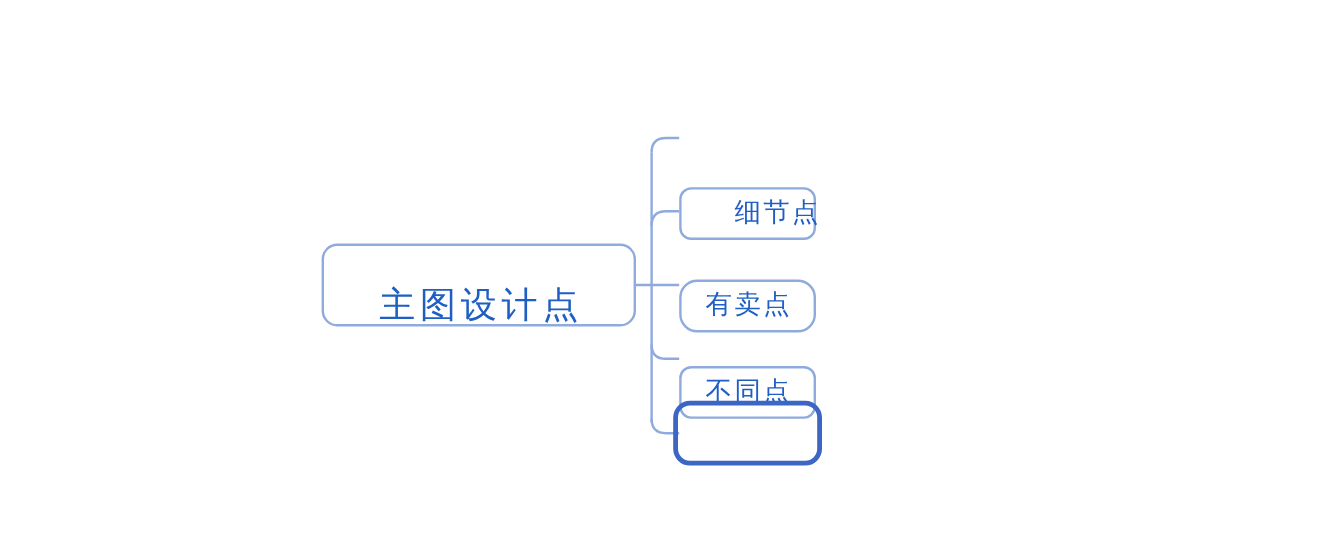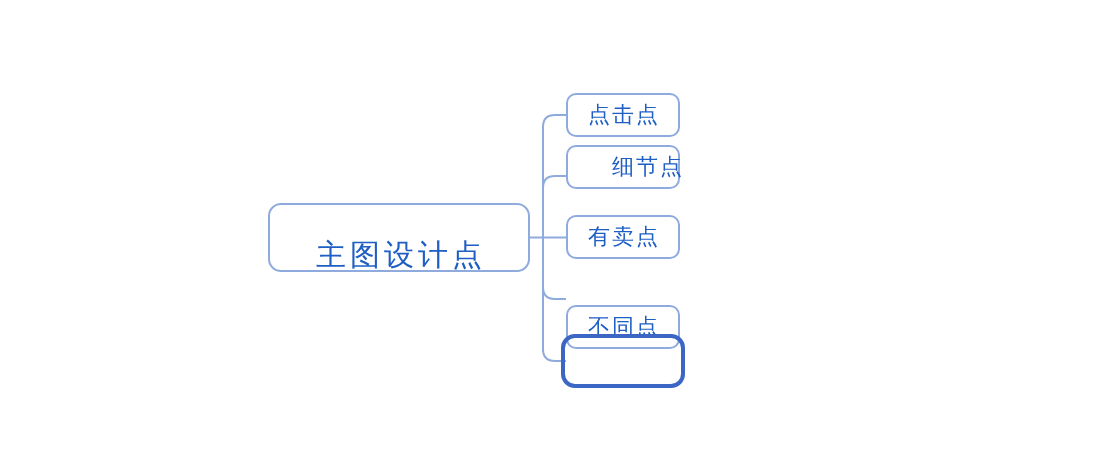--- a/index.html
+++ b/index.html
@@ -105,29 +105,26 @@
       <path d="M543,287 Q543,299 555,299 H566"></path>
 
       <path d="M543,349 Q543,361 555,361 H566"></path>
     </g>
   </svg>
 
   <div class="root-node">
     <span class="root-label">主图设计点</span>
   </div>
 
-  <div class="child-node" style="top:93px;">
-    <span class="child-label">点击点</span>
-  </div>
 
-  <div class="child-node" style="top:145px;padding-left:48px;">
+  <div class="child-node" style="top:156px;padding-left:48px;">
     <span class="child-label">细节点</span>
   </div>
 
-  <div class="child-node" style="top:215px;">
+  <div class="child-node" style="top:233px;border-radius:15px;">
     <span class="child-label">有卖点</span>
   </div>
 
   <div class="child-node" style="top:277px;margin-top:28px;">
     <span class="child-label">不同点</span>
   </div>
 
 
   <div class="selection-ring" style="left:561px; top:334px; width:124px; height:54px;"></div>
 

